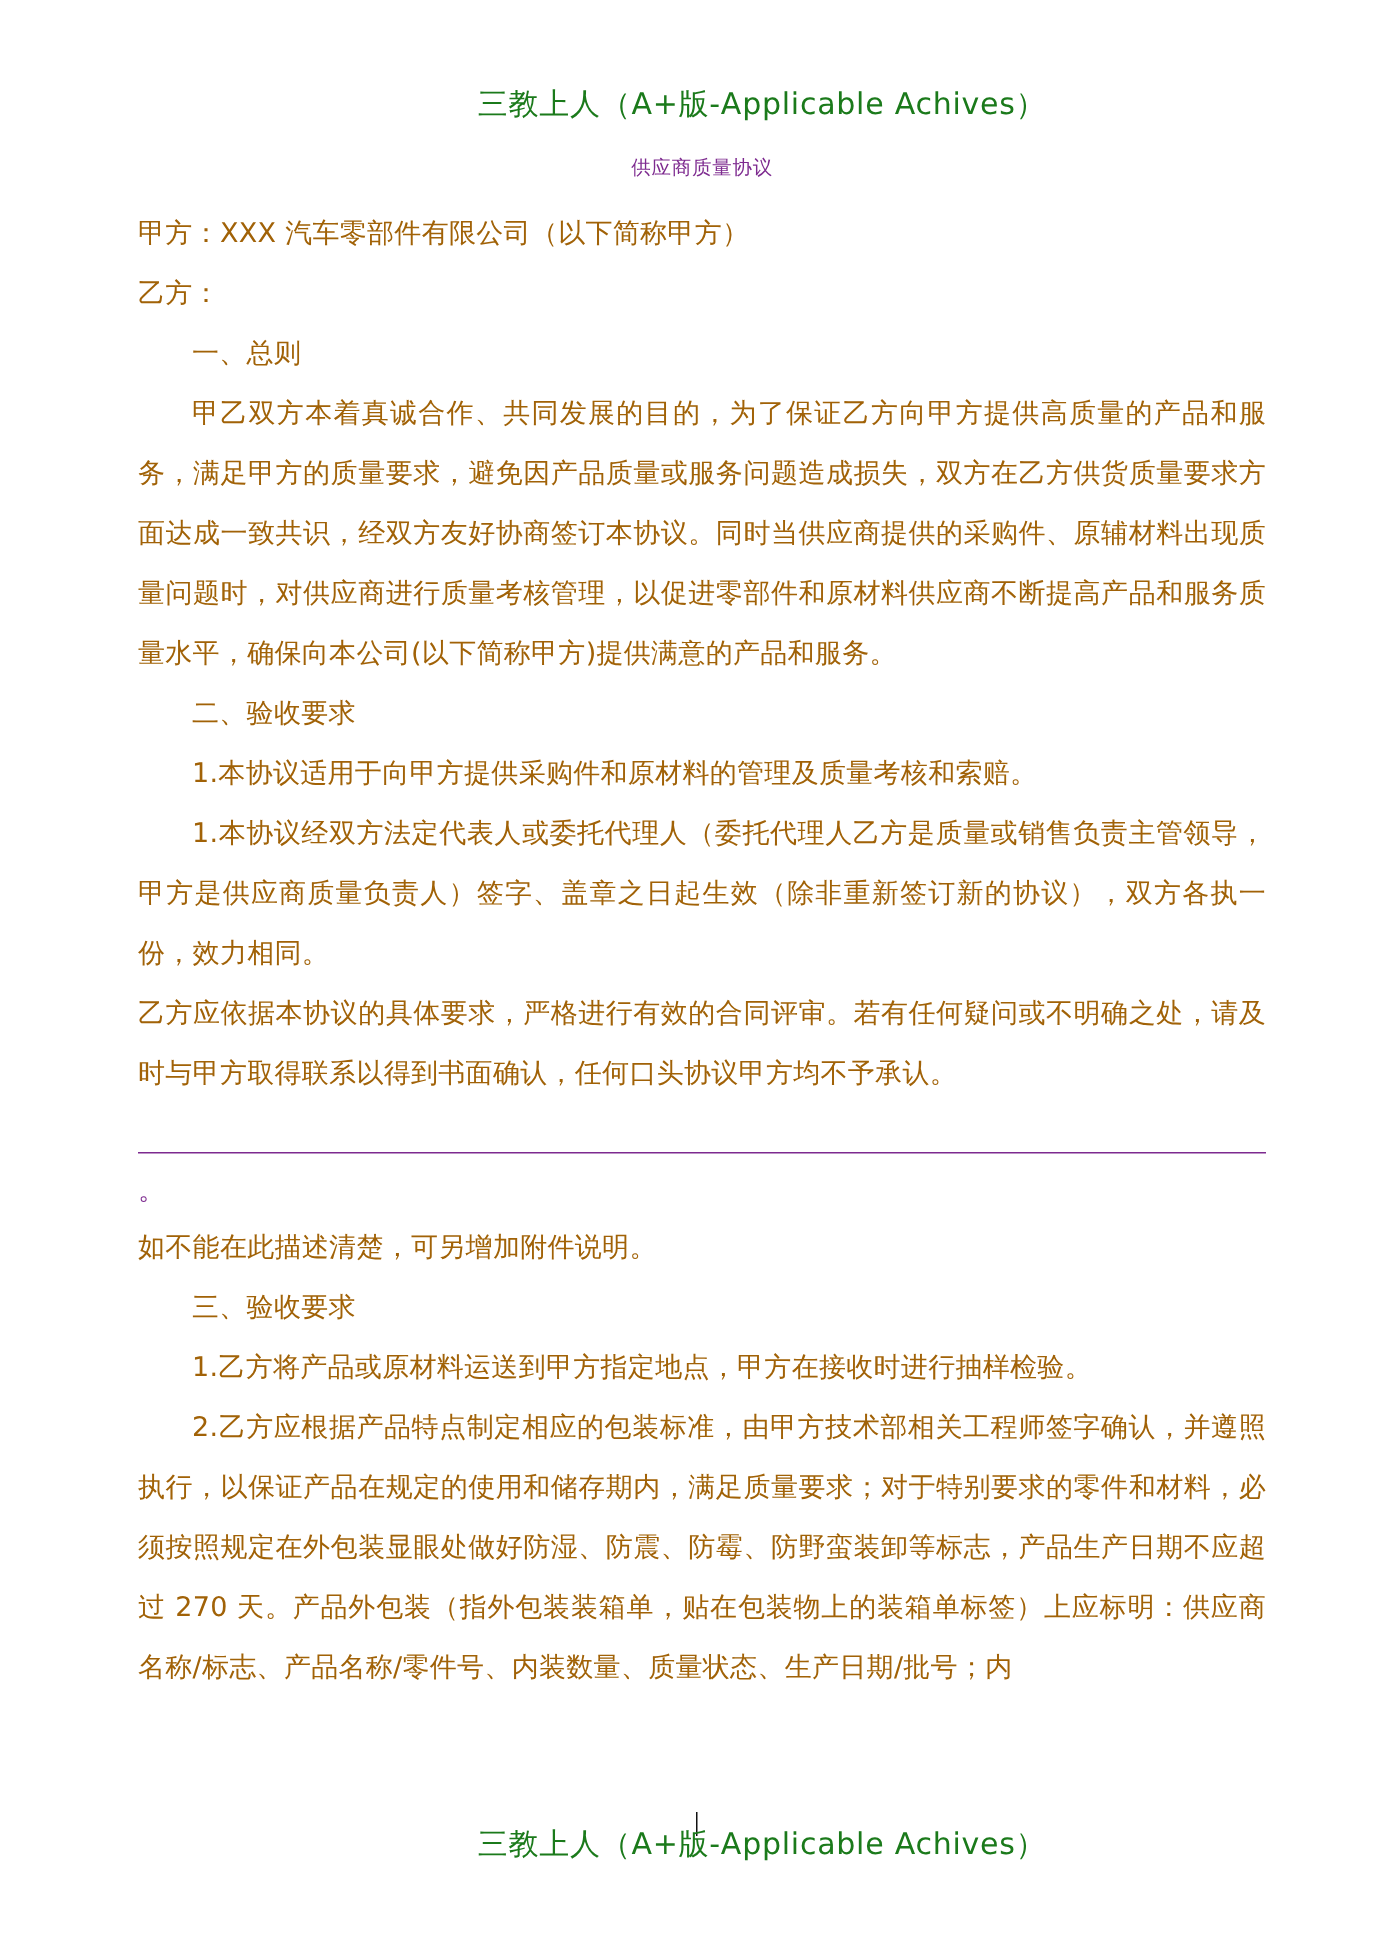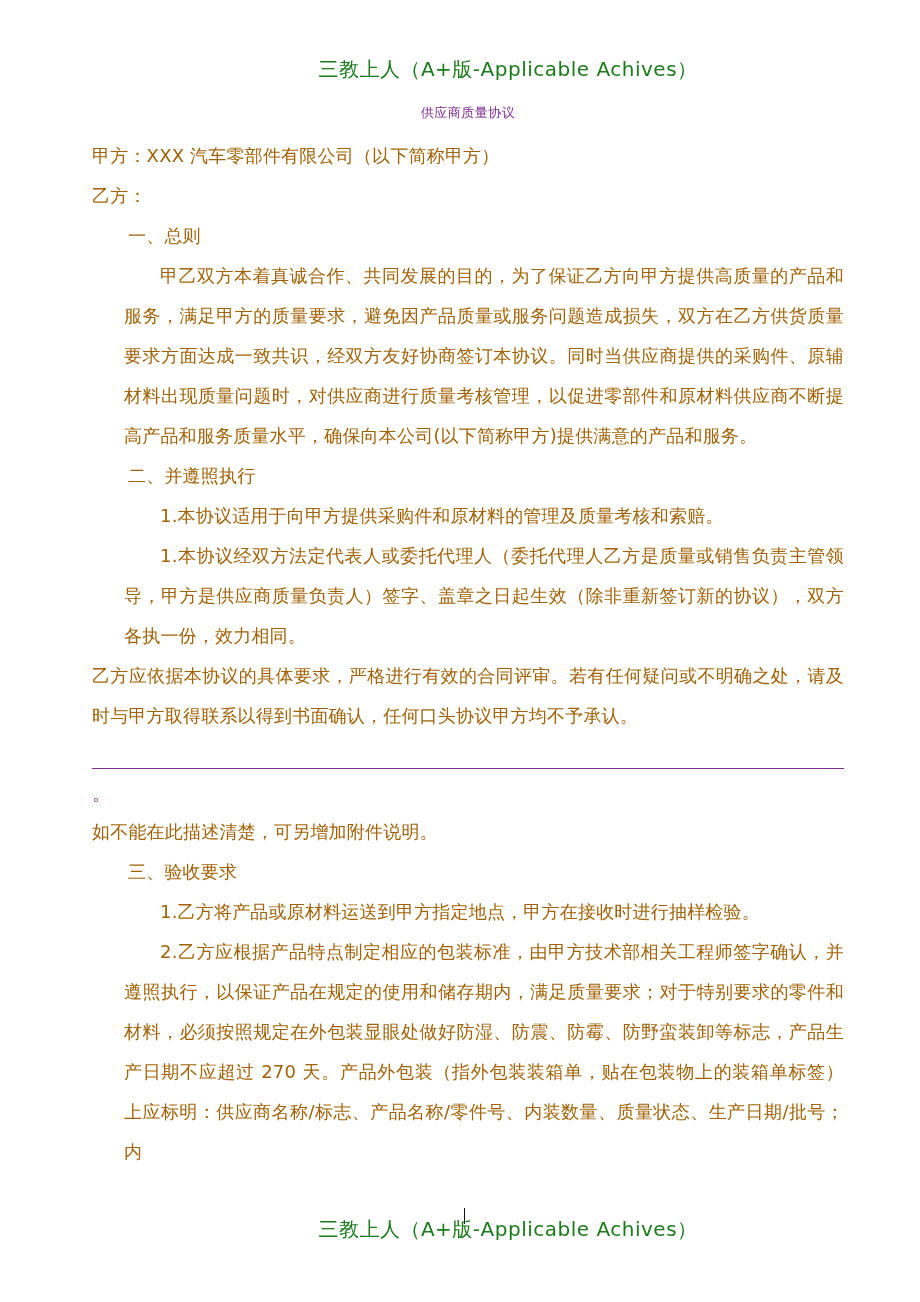--- a/index.html
+++ b/index.html
@@ -62,21 +62,21 @@
   }
   p.line {
     margin: 0;
     font-size: 18px;
     line-height: 40px;
     color: #a16207;
     text-align: justify;
     text-justify: inter-ideograph;
     letter-spacing: 0.2px;
   }
-  p.indent  { text-indent: 36px; margin-left: 32px; }
+  p.indent  { text-indent: 36px; }
   p.heading { text-indent: 36px; }
 
   
   .blank-inline {
     display: inline-block;
     border-bottom: 1.5px solid #7d2a8f;
     height: 20px;
     vertical-align: -4px;
   }
   .blank-row {
@@ -110,21 +110,21 @@
     <div class="doc-title">供应商质量协议</div>
 
     <p class="line">甲方：XXX 汽车零部件有限公司（以下简称甲方）</p>
 
     <p class="line">乙方：</p>
 
     <p class="line heading">一、总则</p>
 
     <p class="line indent">甲乙双方本着真诚合作、共同发展的目的，为了保证乙方向甲方提供高质量的产品和服务，满足甲方的质量要求，避免因产品质量或服务问题造成损失，双方在乙方供货质量要求方面达成一致共识，经双方友好协商签订本协议。同时当供应商提供的采购件、原辅材料出现质量问题时，对供应商进行质量考核管理，以促进零部件和原材料供应商不断提高产品和服务质量水平，确保向本公司(以下简称甲方)提供满意的产品和服务。</p>
 
-    <p class="line heading">二、并遵照执行</p>
+    <p class="line heading">二、验收要求</p>
 
     <p class="line indent">1.本协议适用于向甲方提供采购件和原材料的管理及质量考核和索赔。</p>
 
     <p class="line indent">1.本协议经双方法定代表人或委托代理人（委托代理人乙方是质量或销售负责主管领导，甲方是供应商质量负责人）签字、盖章之日起生效（除非重新签订新的协议），双方各执一份，效力相同。</p>
 
     <p class="line">乙方应依据本协议的具体要求，严格进行有效的合同评审。若有任何疑问或不明确之处，请及时与甲方取得联系以得到书面确认，任何口头协议甲方均不予承认。</p>
 
 
     <div class="blank-row"></div>
 

